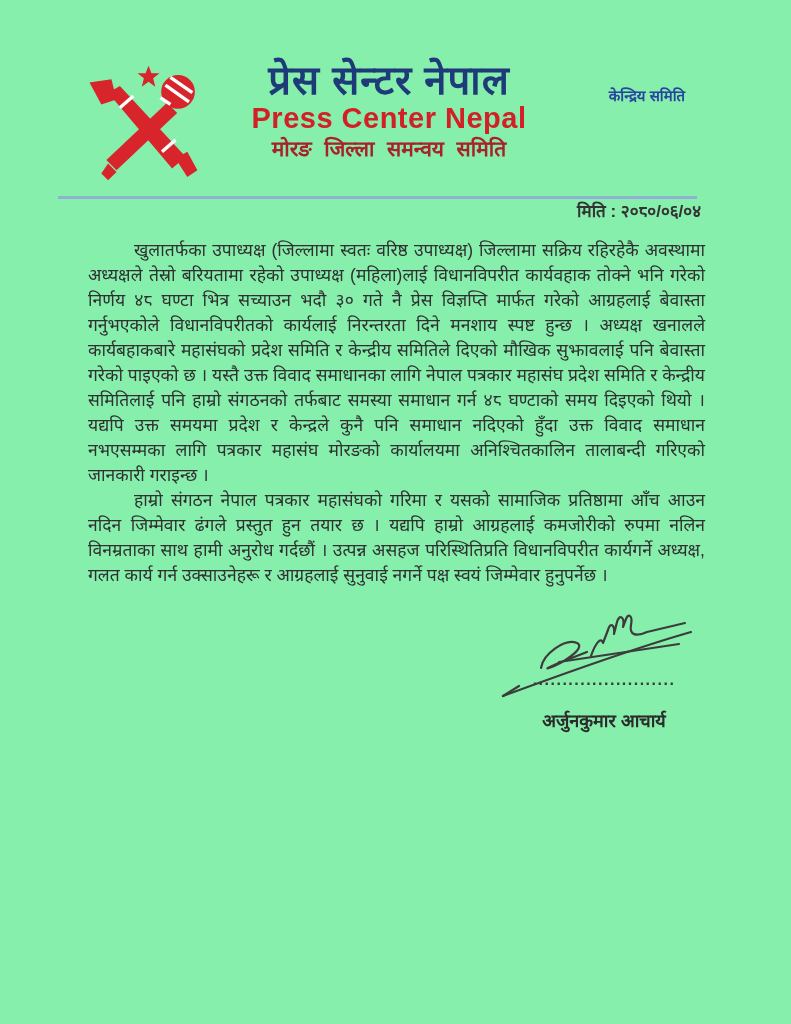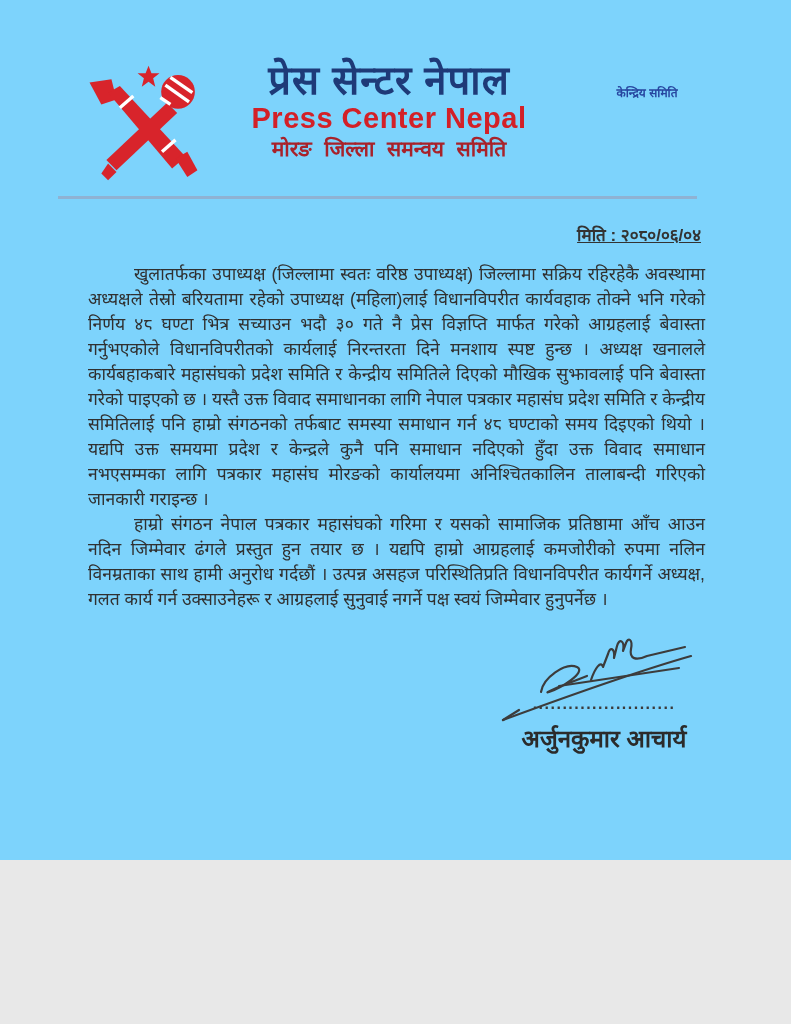--- a/index.html
+++ b/index.html
@@ -1,22 +1,22 @@
 <!DOCTYPE html>
 <html lang="ne"><head>
 <meta charset="utf-8">
 <style>
   * { margin: 0; padding: 0; box-sizing: border-box; }
   html, body { background: #e8e8e8; }
   body { display: flex; justify-content: center; }
   .page {
     position: relative;
     width: 791px;
-    height: 860px;
-    background: #7dd3fc;
+    height: 1024px;
+    background: #86efac;
     font-family: "Liberation Sans", "DejaVu Sans", sans-serif;
     color: #2f2f2f;
     overflow: hidden;
   }
   
   .header {
     display: flex;
     align-items: flex-start;
     padding: 56px 58px 0 82px;
   }
@@ -46,38 +46,36 @@
     color: #a8222a;
     line-height: 1.3;
     margin-top: 2px;
     font-family: Liberation Mono, monospace;
   }
   .reg-block {
     flex: 0 0 172px;
     margin-top: 28px;
     text-align: center;
     color: #2746a0;
-    font-size: 12px;
+    font-size: 15px;
     font-weight: 700;
     line-height: 1.55;
   }
   .divider {
     border: none;
     border-top: 3px solid #8fb2d3;
     margin: 10px 94px 0 58px;
   }
   
   .date-row {
     text-align: right;
     padding-right: 90px;
-    margin-top: 24px;
     font-size: 17px;
     font-weight: 600;
     color: #333;
-    text-decoration: underline;
   }
   
   .doc-heading {
     text-align: center;
     margin-top: 30px;
   }
   .doc-heading span {
     font-size: 20px;
     font-weight: 700;
     color: #2b2b2b;
@@ -112,24 +110,24 @@
   .signature-dots {
     font-size: 16px;
     font-weight: 700;
     letter-spacing: 1.5px;
     color: #3a3a3a;
     line-height: 1;
     white-space: nowrap;
     overflow: hidden;
   }
   .signature-name {
-    font-size: 24px;
+    font-size: 18px;
     font-weight: 600;
     color: #2b2b2b;
-    margin-top: 9px;
+    margin-top: 20px;
   }
   .signature-role {
     font-size: 17px;
     font-weight: 600;
     color: #2b2b2b;
     margin-top: 4px;
   }
 </style>
 </head>
 <body>

